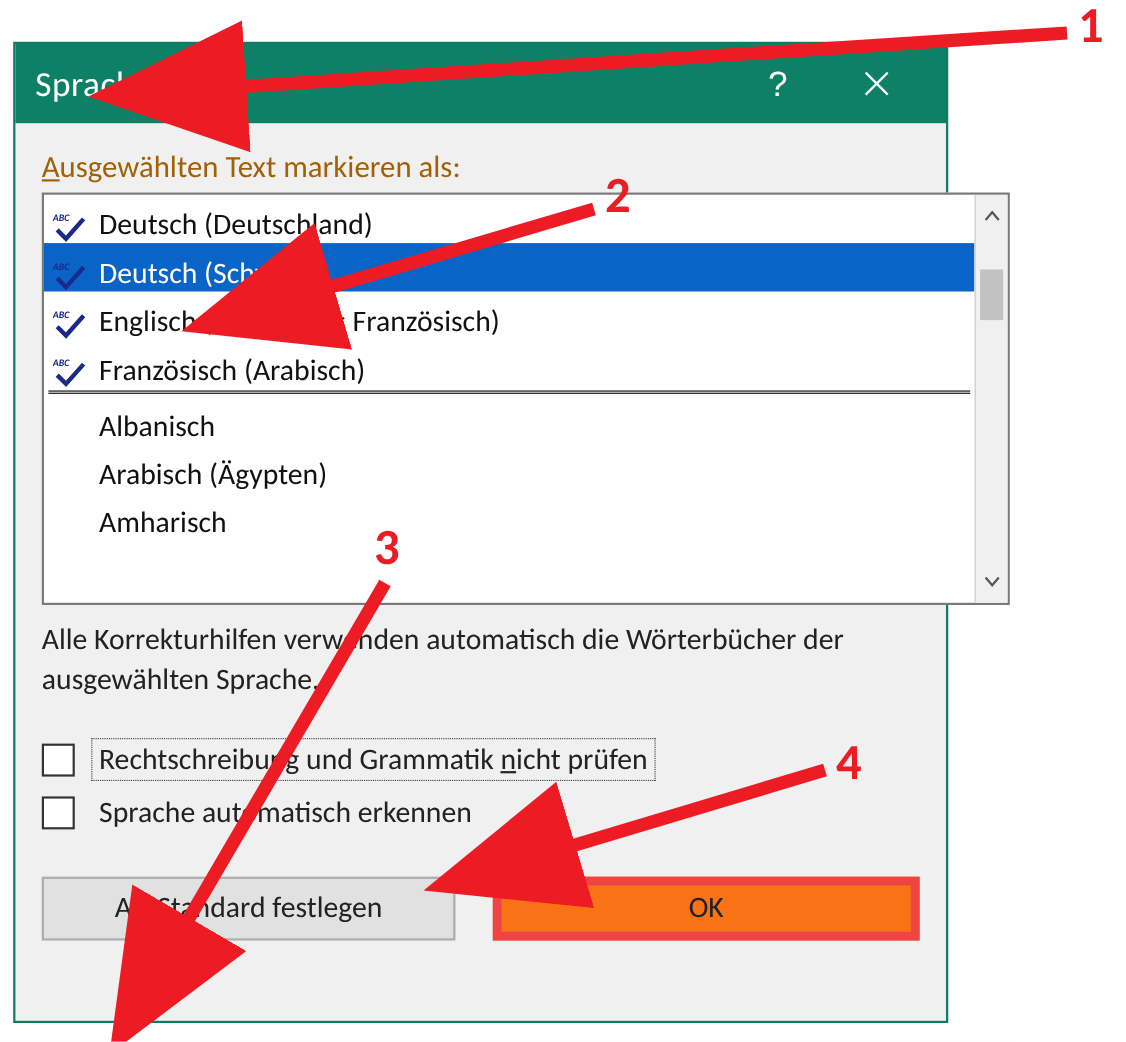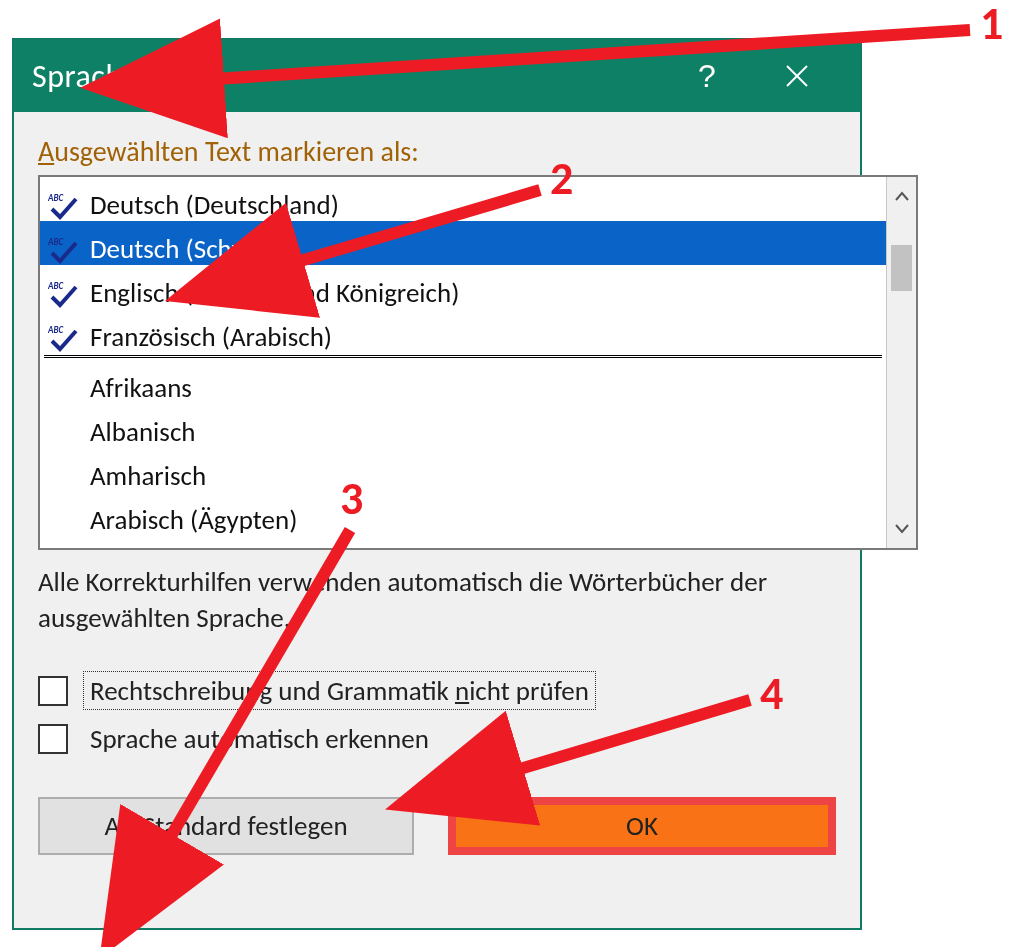--- a/index.html
+++ b/index.html
@@ -269,49 +269,45 @@
             </span>
             <span class="name">Deutsch (Schweiz)</span>
           </div>
           <div class="row">
             <span class="abc">
               <svg width="32" height="30" viewBox="0 0 32 30">
                   <text x="0" y="10" font-size="9" font-weight="700" font-style="italic" fill="#1a2a8a">ABC</text>
                   <path d="M4 18 L12 26 L28 8" stroke="#1a2a8a" stroke-width="4" fill="none"></path>
                 </svg>
             </span>
-            <span class="name">Englisch (Deutschland Königreich)</span>
+            <span class="name">Englisch (Vereinigtes Französisch)</span>
           </div>
           <div class="row">
             <span class="abc">
               <svg width="32" height="30" viewBox="0 0 32 30">
                   <text x="0" y="10" font-size="9" font-weight="700" font-style="italic" fill="#1a2a8a">ABC</text>
                   <path d="M4 18 L12 26 L28 8" stroke="#1a2a8a" stroke-width="4" fill="none"></path>
                 </svg>
             </span>
             <span class="name">Französisch (Arabisch)</span>
           </div>
 
           <div class="divider"></div>
 
           <div class="row">
             <span class="abc"></span>
-              <span class="name">Afrikaans</span>
+              <span class="name">Albanisch</span>
           </div>
           <div class="row">
             <span class="abc"></span>
-              <span class="name">Albanisch</span>
+              <span class="name">Arabisch (Ägypten)</span>
           </div>
           <div class="row">
             <span class="abc"></span>
               <span class="name">Amharisch</span>
-          </div>
-          <div class="row">
-            <span class="abc"></span>
-              <span class="name">Arabisch (Ägypten)</span>
           </div>
         </div>
 
         <div class="scrollbar">
           <div class="sb-btn">
             <svg width="14" height="10" viewBox="0 0 14 10">
                 <polyline points="1,9 7,2 13,9" fill="none" stroke="#555" stroke-width="2"></polyline>
               </svg>
           </div>
           <div class="sb-track">

